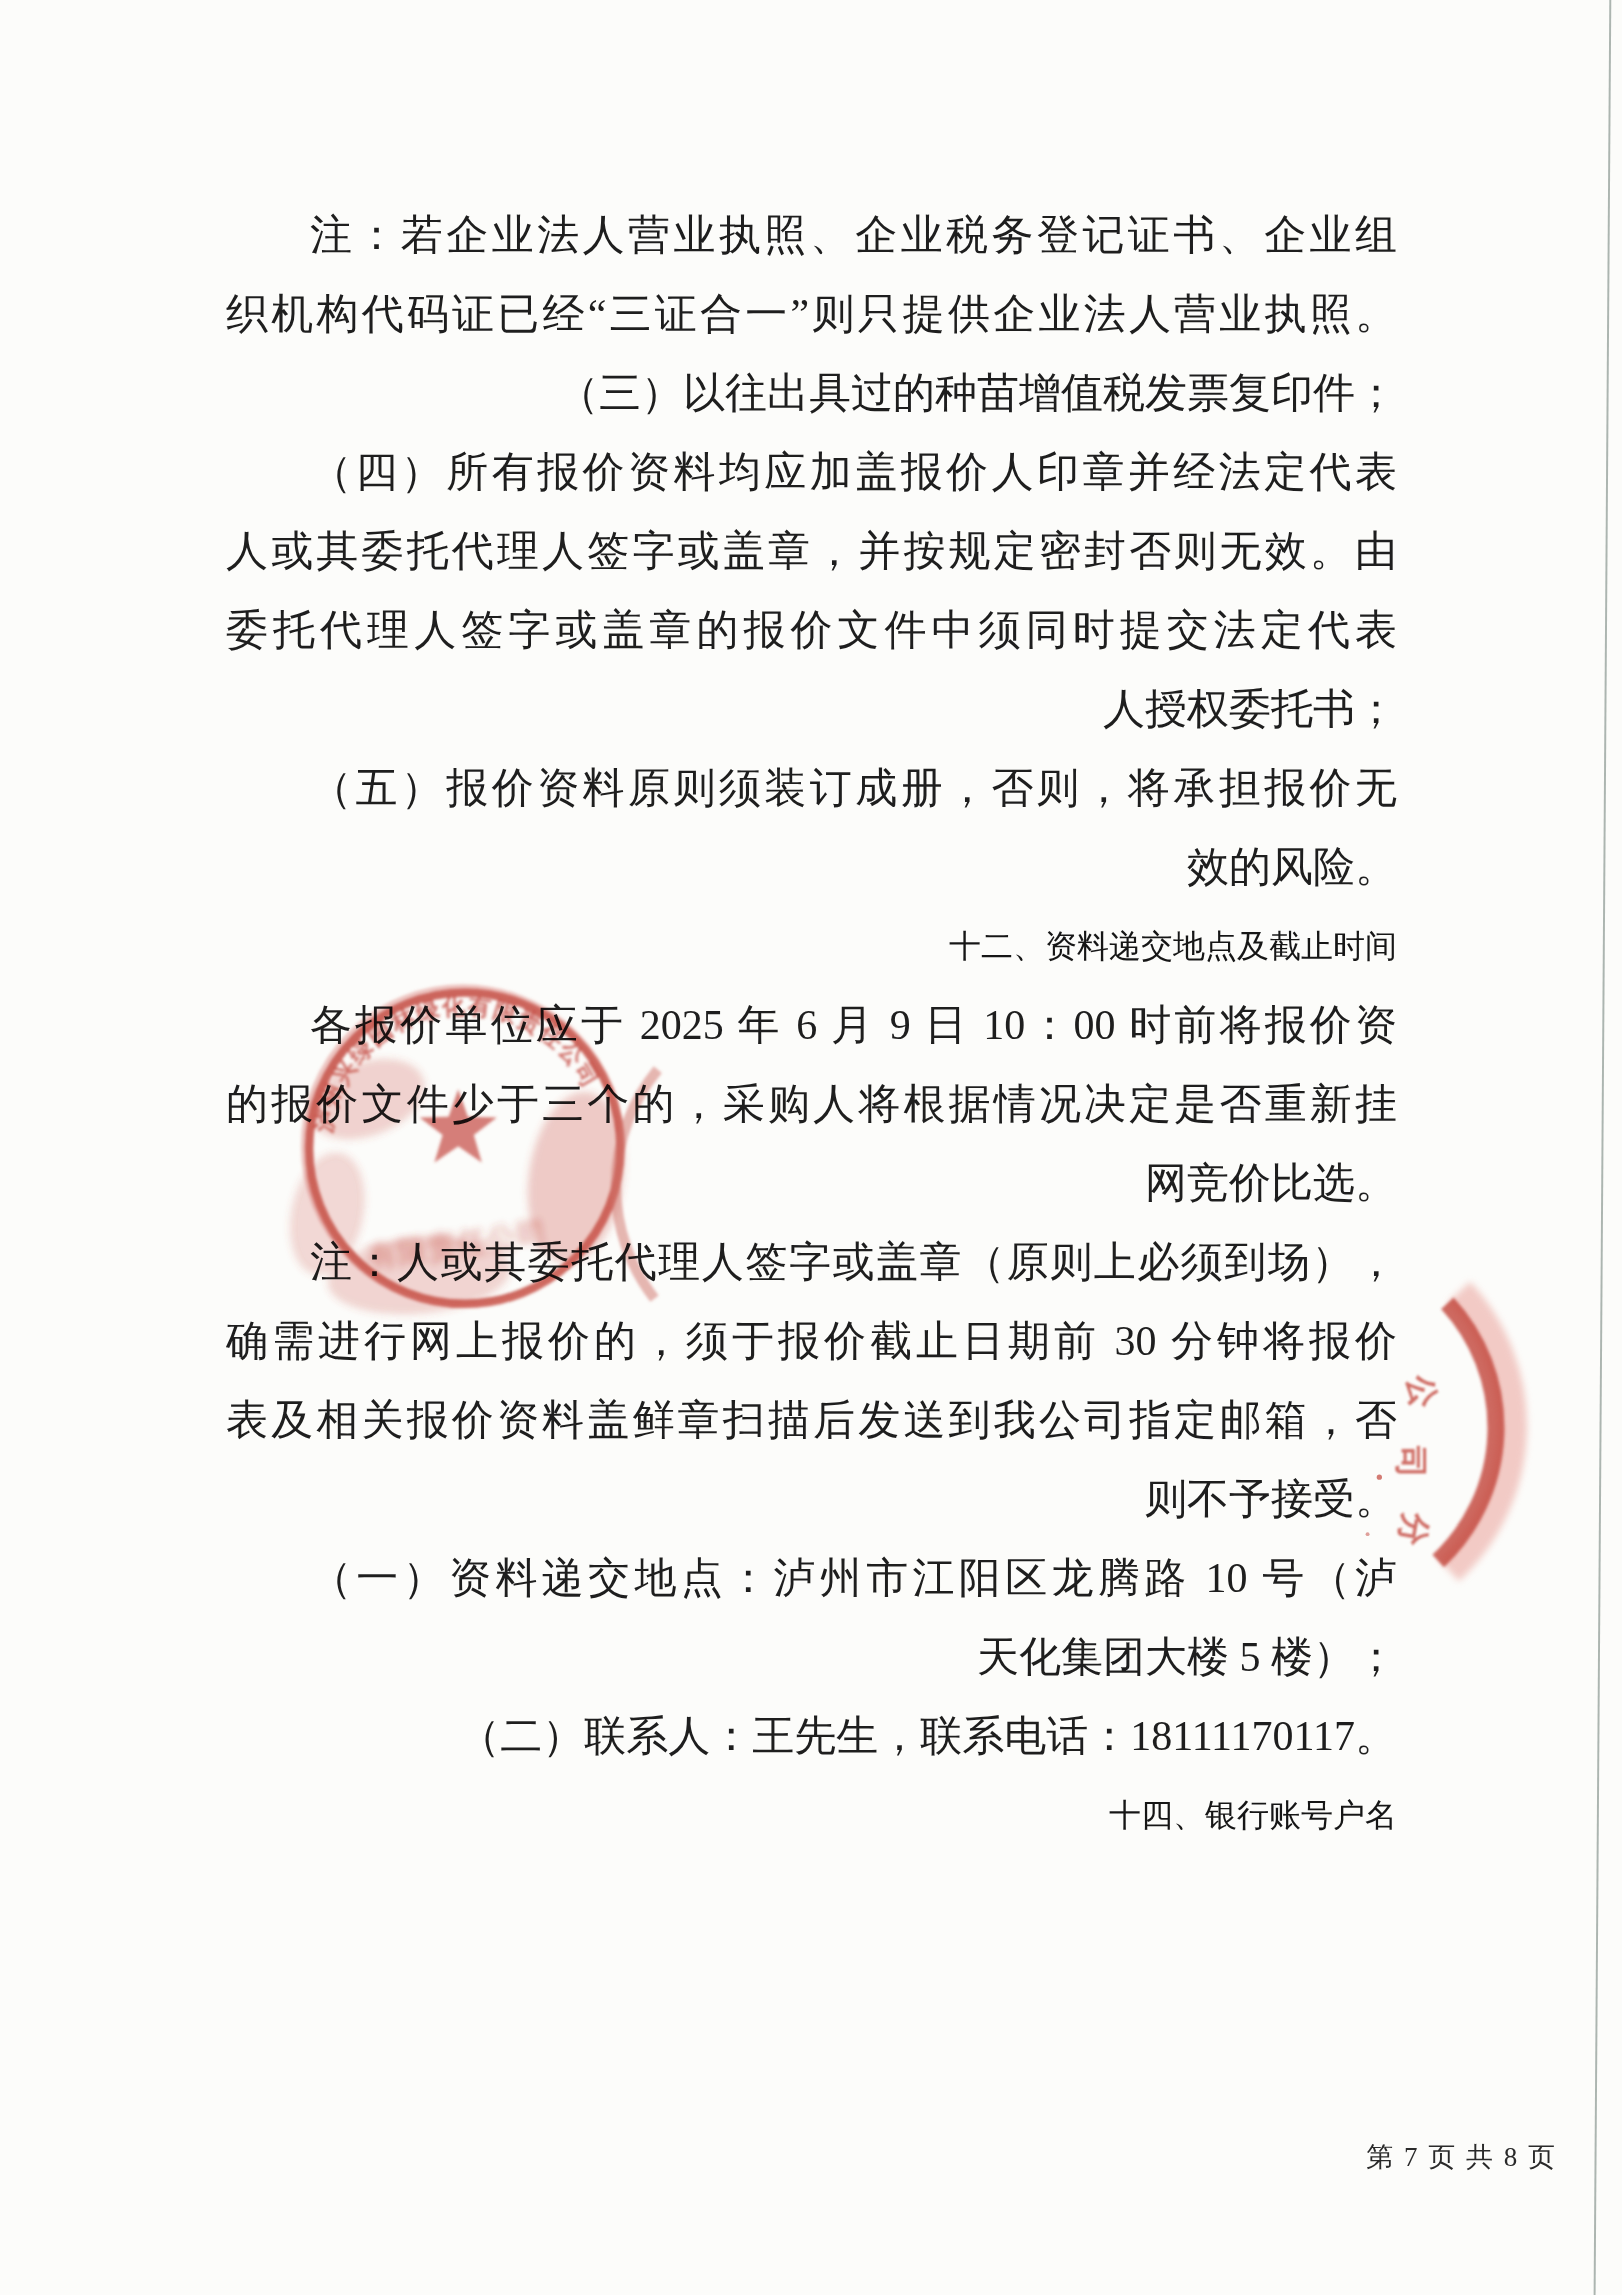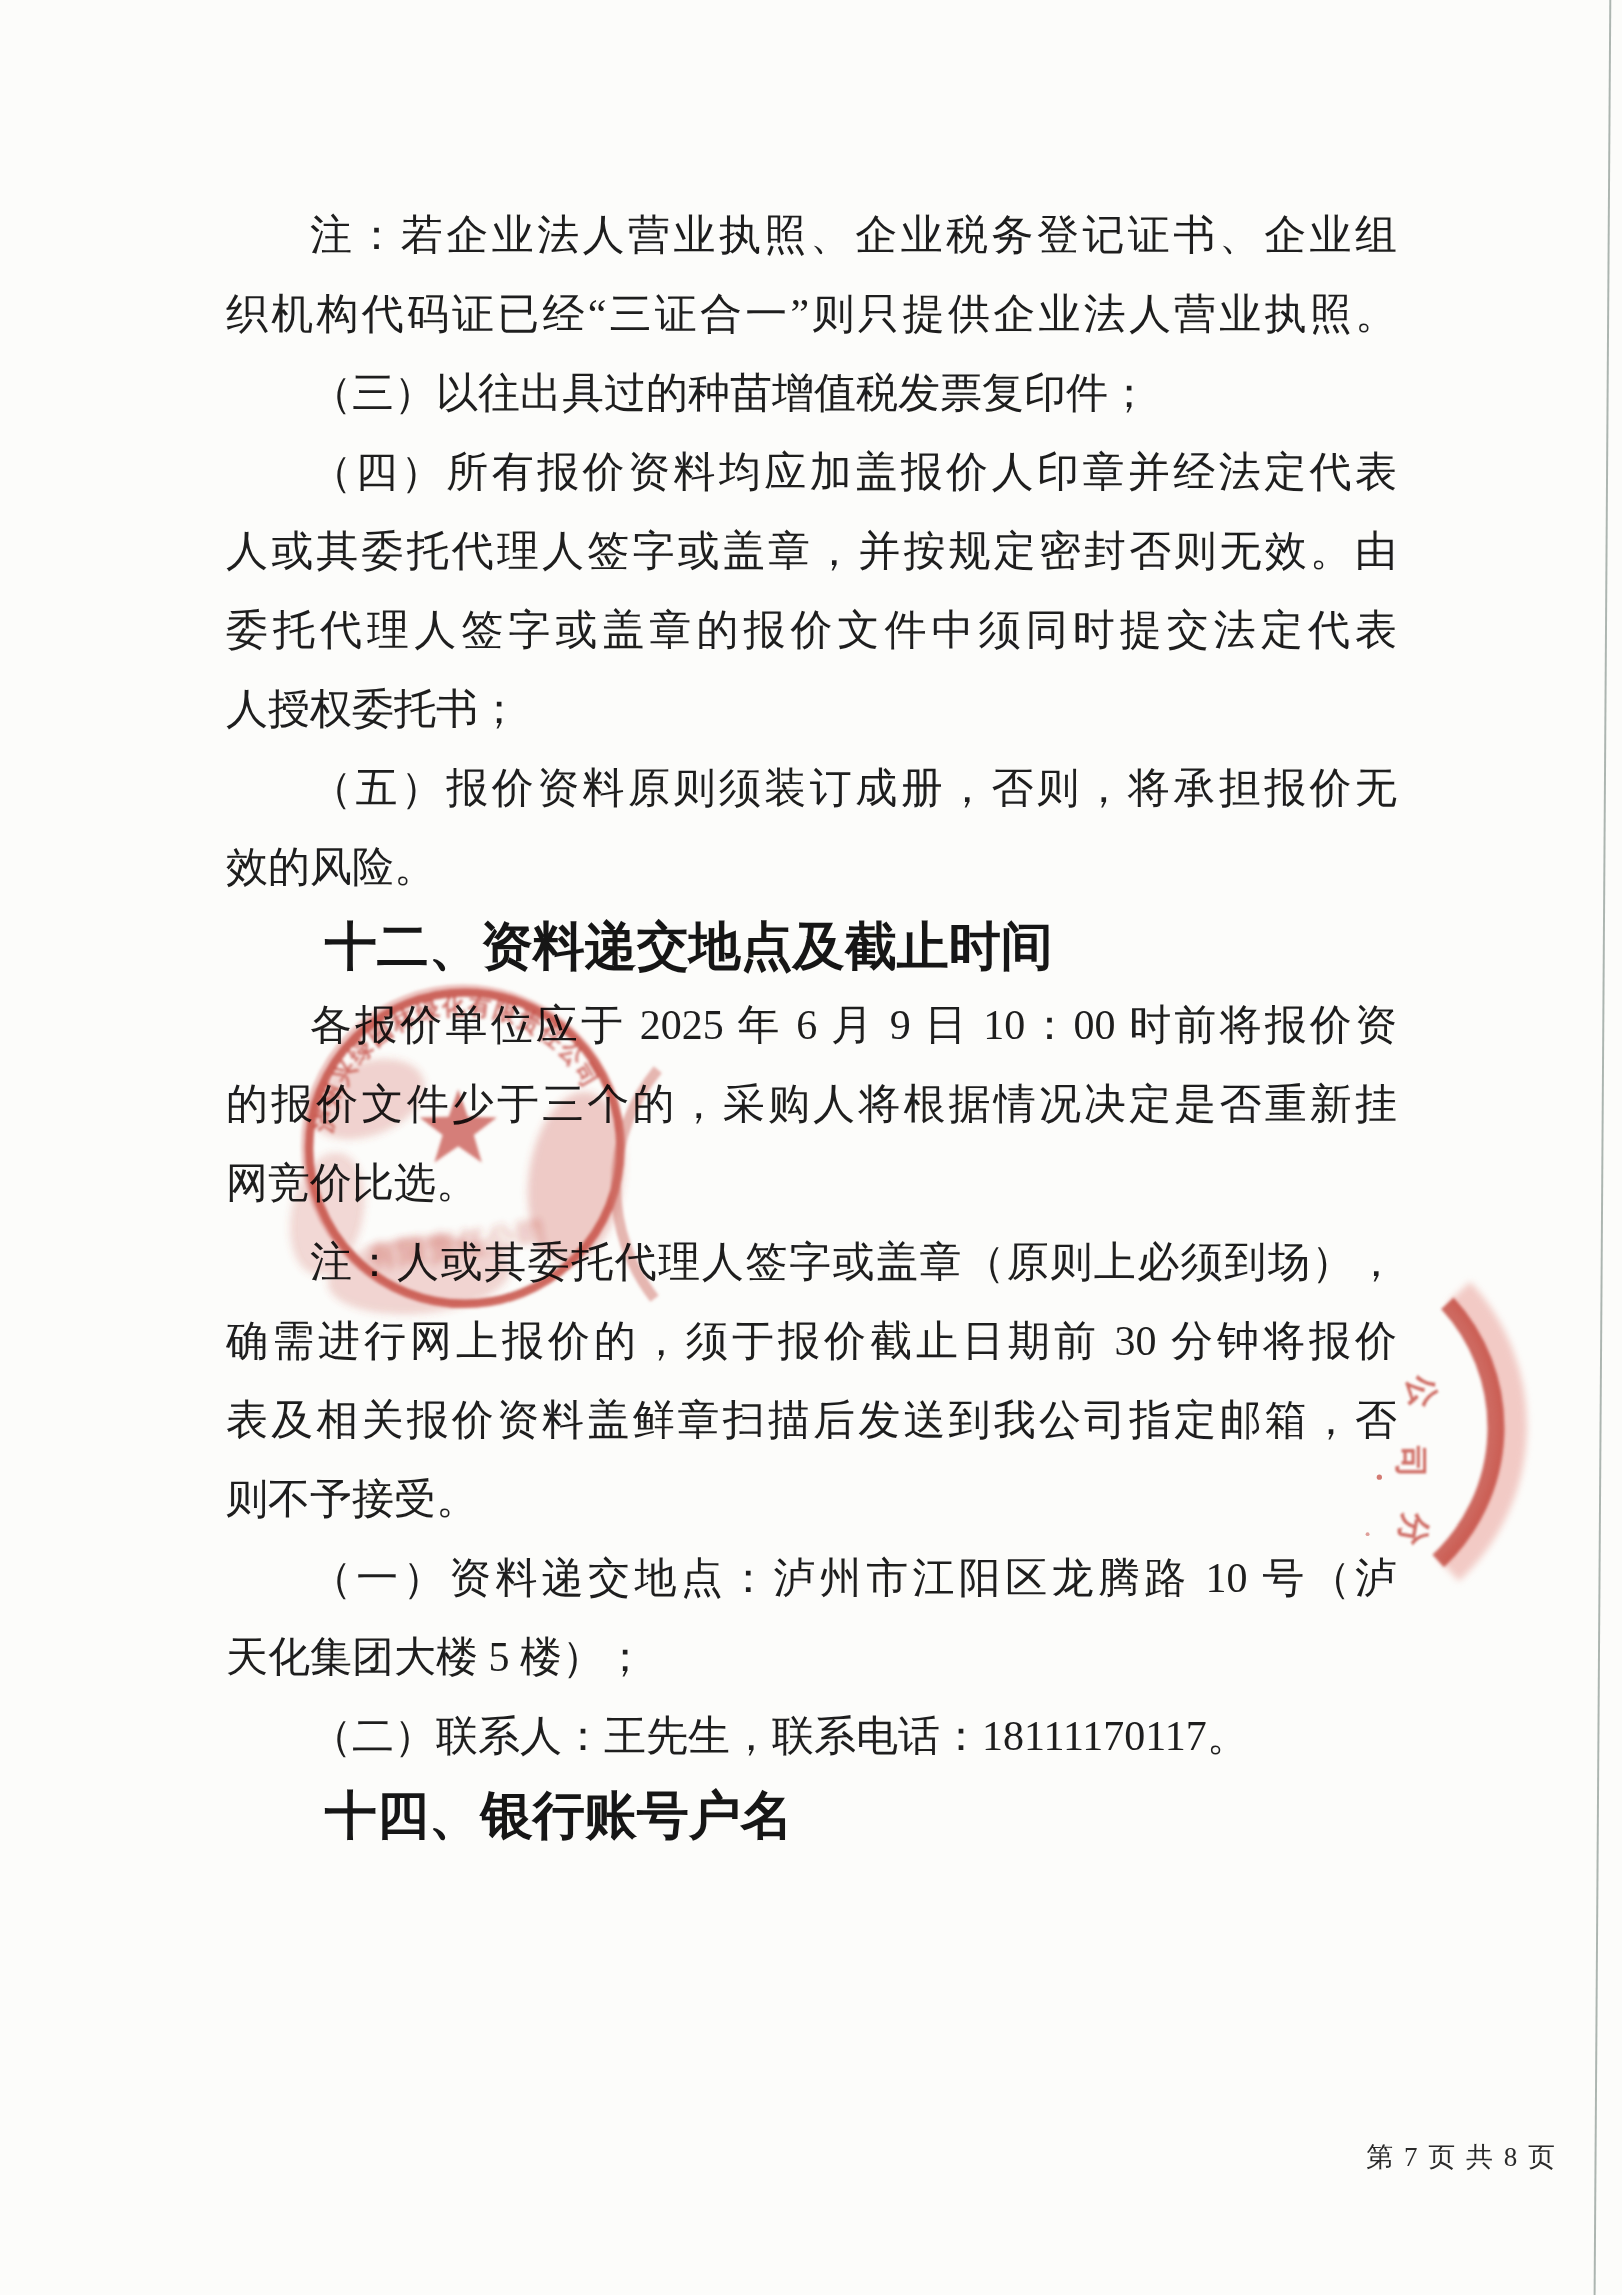--- a/index.html
+++ b/index.html
@@ -9,26 +9,26 @@
     background:#fcfcfa;
     overflow:hidden;
     font-family:"Liberation Serif","DejaVu Serif",serif;
   }
   .text-block{
     position:absolute;
     left:226px;top:196px;width:1171px;
     font-size:42px;line-height:79px;
     color:#1e1e1e;
   }
-  .line{white-space:normal;}
+  .line{white-space:normal;text-align:right;}
   .indent{text-indent:2em;}
   .justify{text-align:justify;text-align-last:justify;text-justify:inter-character;}
   .heading{
     font-family:"Liberation Sans","DejaVu Sans",sans-serif;
-    font-weight:700;font-size:52px;text-indent:1.9em;
+    font-weight:400;font-size:32px;text-indent:1.9em;
     color:#161616;
   }
   .footer{
     position:absolute;left:0;top:2138px;width:1557px;
     text-align:right;font-size:27px;letter-spacing:2px;color:#2a2a2a;
     line-height:39px;
   }
   .stamp-layer{
     position:absolute;left:0;top:0;width:1623px;height:2295px;
     mix-blend-mode:multiply;pointer-events:none;

